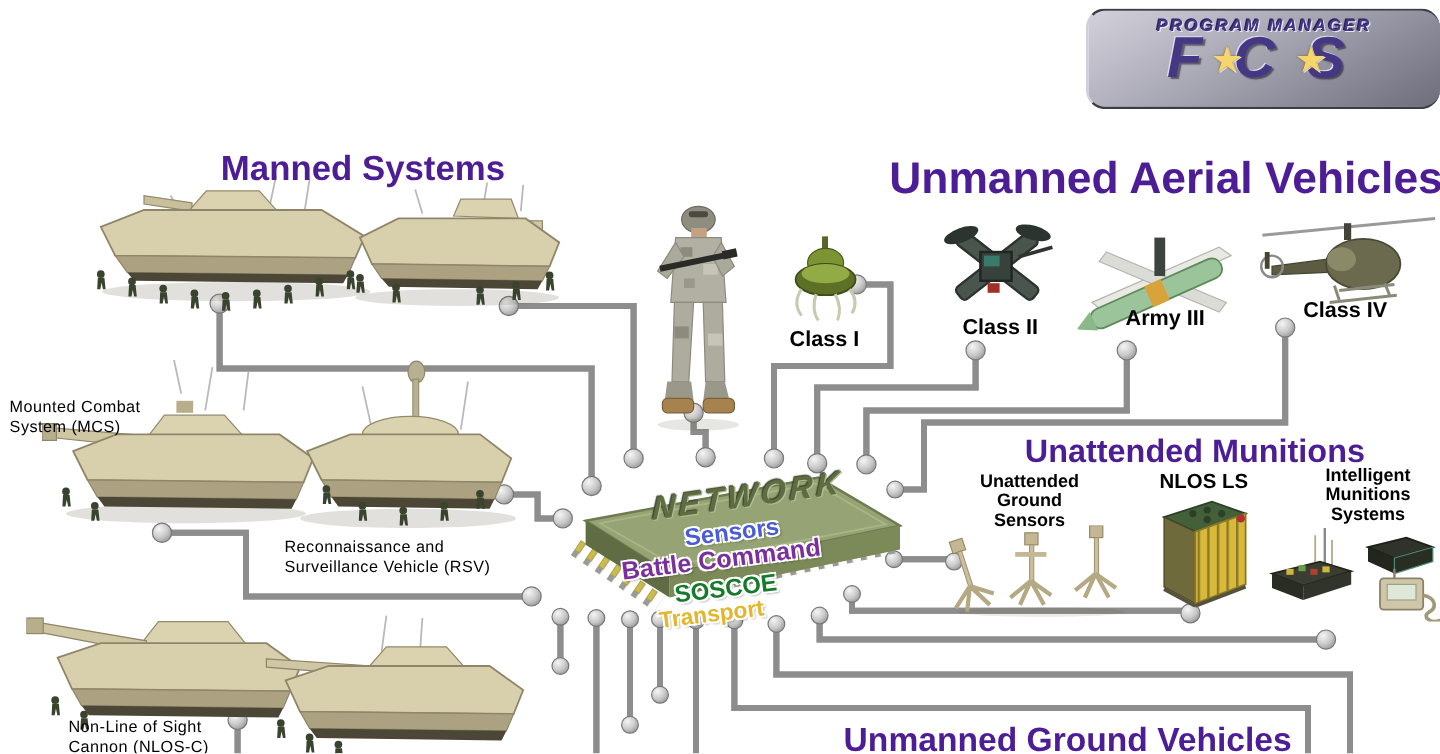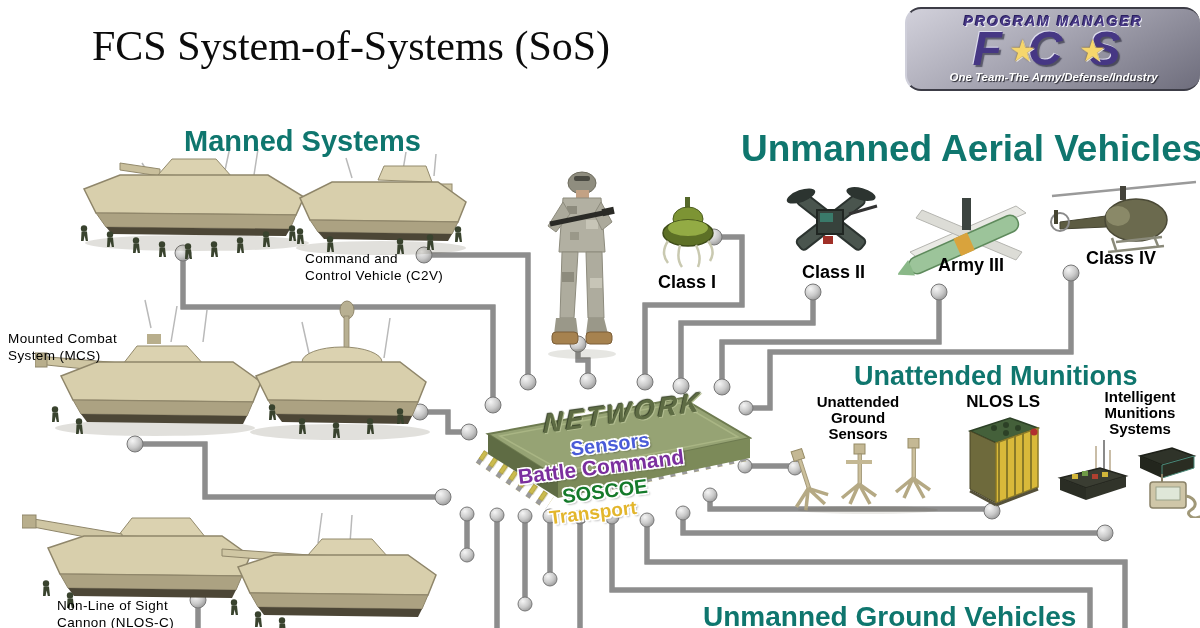--- a/index.html
+++ b/index.html
@@ -5,21 +5,21 @@
   html,body{margin:0;padding:0;background:#fff;}
   #canvas{position:relative;width:1200px;height:628px;background:#fff;overflow:hidden;
           font-family:"Liberation Sans",sans-serif;}
   svg{display:block;}
   
   #wires{position:absolute;left:0;top:0;z-index:1;}
   .wo{fill:none;stroke:#8d8d8d;stroke-width:5;}
   .wi{fill:none;stroke:#dedede;stroke-width:1.6;}
   .ball{fill:url(#ballG);stroke:#787878;stroke-width:1;}
   
-  .section-heading{position:absolute;font-weight:bold;color:#0f766e;white-space:nowrap;z-index:6;}
+  .section-heading{position:absolute;font-weight:bold;color:#4c1d95;white-space:nowrap;z-index:6;}
   .label{position:absolute;font-size:13.5px;color:#000;line-height:1.28;white-space:pre-line;z-index:6;letter-spacing:.4px;}
   .label-bold{position:absolute;font-weight:bold;font-size:15px;color:#000;line-height:1.08;text-align:center;white-space:pre-line;z-index:6;}
   .class-label{position:absolute;font-weight:bold;font-size:18px;color:#000;white-space:nowrap;z-index:6;}
   #title{position:absolute;left:92px;top:22px;font-family:"Liberation Serif",serif;font-size:42px;color:#0b0b0b;z-index:6;white-space:nowrap;}
   
   #logo{position:absolute;left:905px;top:7px;width:295px;height:84px;z-index:6;
         background:linear-gradient(150deg,#d2d1db 0%,#a7a6b3 45%,#6e6d7c 100%);
         border-top:2px solid #3c3c46;border-left:2px solid #cfcfda;border-bottom:2px solid #3c3c46;
         box-sizing:border-box;text-align:center;overflow:hidden;font-style:italic;border-radius:16px;}
   #logo .pm{font-weight:900;font-size:14px;letter-spacing:2px;color:#463784;margin-top:4px;
@@ -155,41 +155,39 @@
         <circle class="ball" cx="525" cy="604" r="7"></circle>
       <circle class="ball" cx="550" cy="579" r="7"></circle>
         <circle class="ball" cx="1105" cy="533" r="8"></circle>
       <circle class="ball" cx="992" cy="511" r="8"></circle>
         <circle class="ball" cx="745" cy="466" r="7"></circle>
       <circle class="ball" cx="795" cy="468" r="7"></circle>
         <circle class="ball" cx="198" cy="600" r="8"></circle>
     </g>
   </svg>
 
-  <div id="title">FCS System-of-Systems (SoS)</div>
 
   <div id="logo">
     <div class="pm">PROGRAM MANAGER</div>
     <div class="fcs-wrap">
       <span class="fcs">FCS</span>
       <span class="star" style="left:102px">★</span>
       <span class="star" style="left:172px">★</span>
     </div>
-    <div class="tag">One Team-The Army/Defense/Industry</div>
   </div>
 
   <div class="section-heading" style="left:184px;top:125px;font-size:29px;">Manned Systems</div>
   <div class="section-heading" style="left:741px;top:128px;font-size:37px;">Unmanned Aerial Vehicles</div>
   <div class="section-heading" style="left:854px;top:361px;font-size:27px;">Unattended Munitions</div>
   <div class="section-heading" style="left:703px;top:601px;font-size:28px;">Unmanned Ground Vehicles</div>
 
-  <div class="label" style="left:305px;top:250px;">Command and
-Control Vehicle (C2V)</div>
   <div class="label" style="left:8px;top:330px;">Mounted Combat
 System (MCS)</div>
+  <div class="label" style="left:237px;top:447px;">Reconnaissance and
+Surveillance Vehicle (RSV)</div>
   <div class="label" style="left:57px;top:597px;">Non-Line of Sight
 Cannon (NLOS-C)</div>
 
   <div class="class-label" style="left:658px;top:272px;">Class I</div>
   <div class="class-label" style="left:802px;top:262px;">Class II</div>
   <div class="class-label" style="left:938px;top:255px;">Army III</div>
   <div class="class-label" style="left:1086px;top:248px;">Class IV</div>
 
   <div class="label-bold" style="left:800px;top:394px;width:92px;margin-left:12px;">Unattended
 Ground

